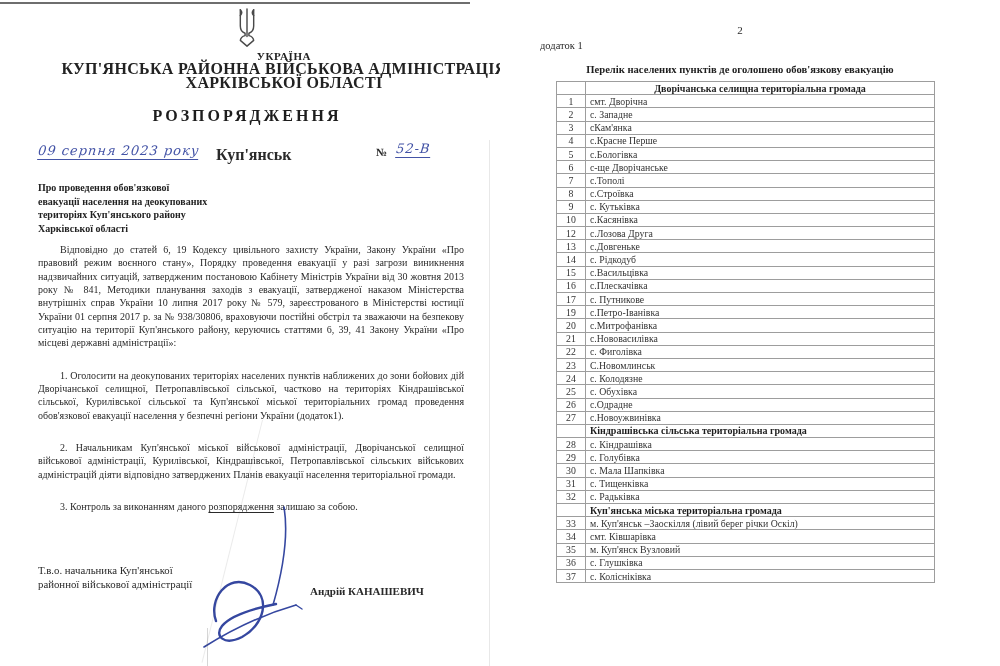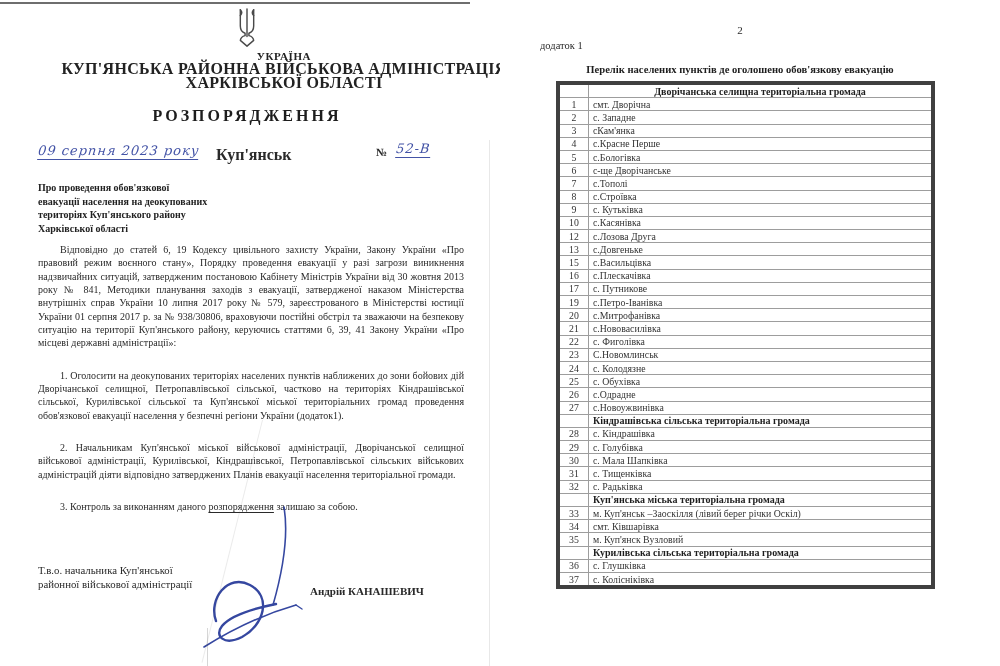--- a/index.html
+++ b/index.html
@@ -41,21 +41,21 @@
   .crease-b{position:absolute;left:207px;top:628px;width:1px;height:38px;background:rgba(90,90,90,.25);}
 
   
   .pagenum{position:absolute;left:40px;top:24px;width:400px;text-align:center;font-size:11px;}
   .annex{position:absolute;left:40px;top:40px;width:394px;text-align:left;font-size:10.5px;}
   .tbl-title{position:absolute;left:40px;top:64px;width:400px;text-align:center;
              font-weight:bold;font-size:10.6px;color:#1d1d1d;}
   .evac-table{position:absolute;left:56px;top:81px;width:379px;border-collapse:collapse;
               font-size:9.8px;color:#333;}
   .evac-table td{border:1px solid #9d9d9d;height:12.2px;line-height:11px;padding:0 4px;}
-  .evac-table{border:4px solid #404040;}
+  .evac-table{border:1px solid #404040;}
   .evac-table td.num{width:24px;text-align:center;padding:0 2px;}
   .evac-table tr.group td.name{font-weight:bold;color:#1d1d1d;font-size:10px;}
   .evac-table tr.group.center td.name{text-align:center;}
 </style>
 </head>
 <body>
 
 <div class="canvas">
 
   <div class="page page-left">
@@ -169,20 +169,24 @@
           </tr>
           <tr>
             <td class="num">12</td>
             <td class="name">с.Лозова Друга</td>
           </tr>
           <tr>
             <td class="num">13</td>
             <td class="name">с.Довгеньке</td>
           </tr>
           <tr>
+            <td class="num">14</td>
+            <td class="name">с. Рідкодуб</td>
+          </tr>
+          <tr>
             <td class="num">15</td>
             <td class="name">с.Васильцівка</td>
           </tr>
           <tr>
             <td class="num">16</td>
             <td class="name">с.Плескачівка</td>
           </tr>
           <tr>
             <td class="num">17</td>
             <td class="name">с. Путникове</td>
@@ -256,24 +260,20 @@
             <td class="name">м. Куп'янськ –Заоскілля  (лівий берег річки Оскіл)</td>
           </tr>
           <tr>
             <td class="num">34</td>
             <td class="name">смт. Ківшарівка</td>
           </tr>
           <tr>
             <td class="num">35</td>
             <td class="name">м. Куп'янск Вузловий</td>
           </tr>
-          <tr class="group left">
-            <td class="num"></td>
-            <td class="name">Курилівська сільська територіальна громада</td>
-          </tr>
           <tr>
             <td class="num">36</td>
             <td class="name">с. Глушківка</td>
           </tr>
           <tr>
             <td class="num">37</td>
             <td class="name">с. Колісніківка</td>
           </tr>
         </tbody>
     </table>

